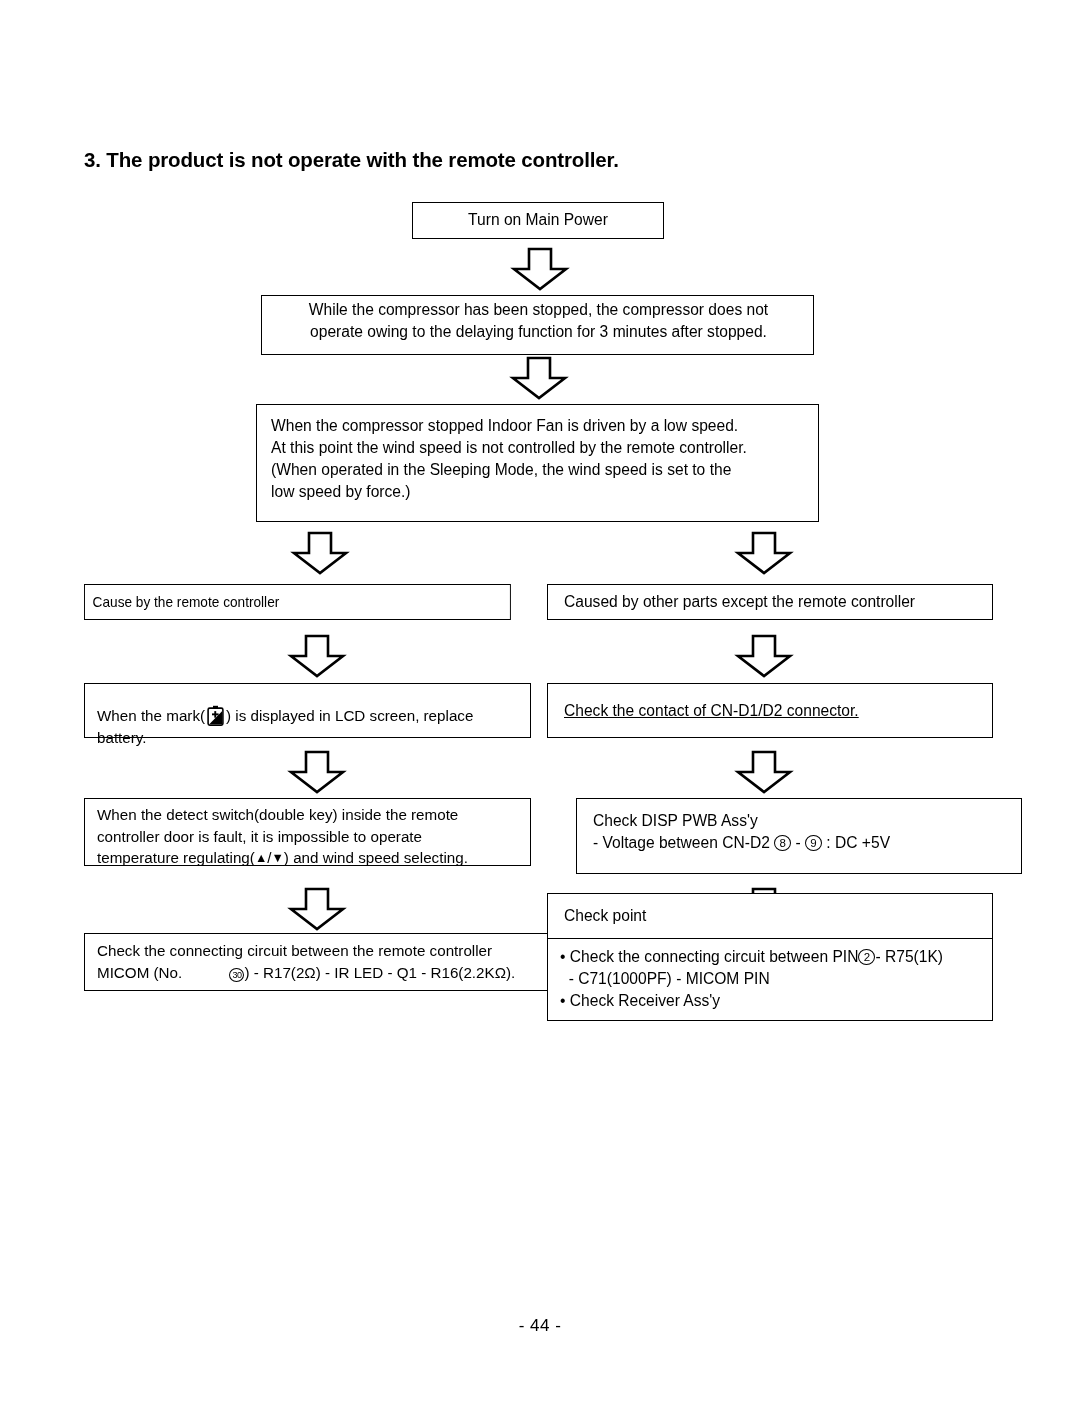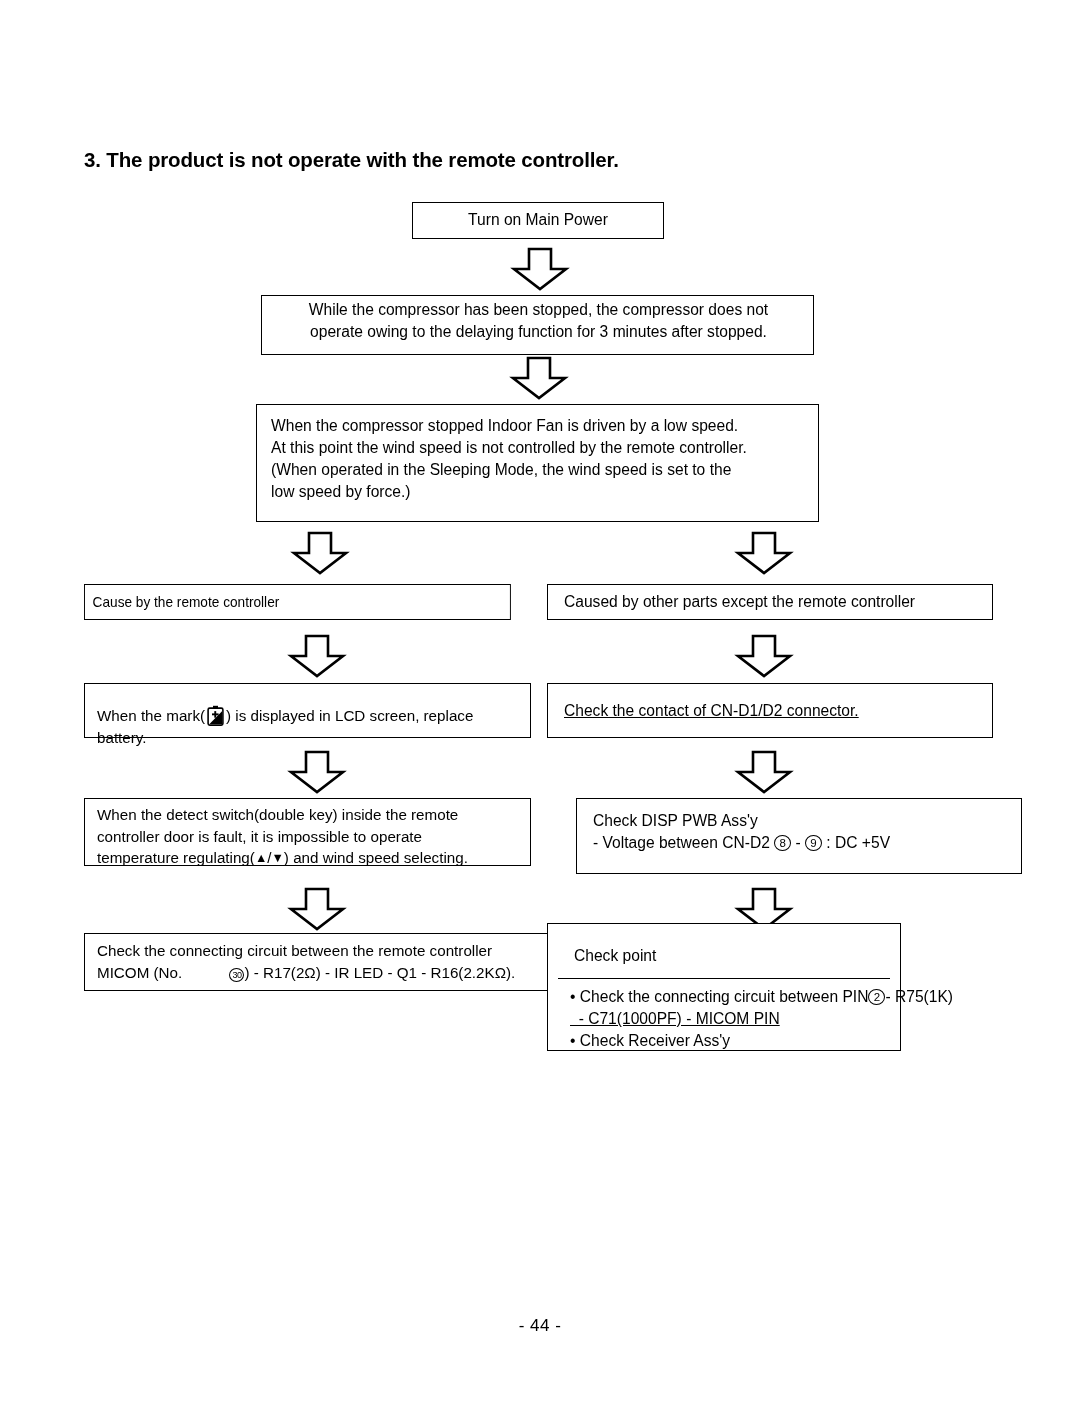--- a/index.html
+++ b/index.html
@@ -120,37 +120,37 @@
   }
 
   .b-micom {
     left: 84px; top: 933px;
     width: 521px; height: 58px;
     padding: 6px 8px 0 12px;
     font-size: 15.2px;
   }
 
   .b-checkpoint {
-    left: 547px; top: 923px;
-    width: 354px; height: 128px;
-    padding: 10px;
+    left: 547px; top: 893px;
+    width: 446px; height: 128px;
+    padding: 0;
   }
   .cp-head {
     box-sizing: border-box;
     height: 45px;
     line-height: 43px;
     padding: 0 8px 0 16px;
     border-bottom: 1.6px solid #000;
   }
   .cp-body {
     box-sizing: border-box;
     padding: 7px 6px 0 12px;
   }
   .cp-line { display: block; white-space: pre; }
-  .cp-sub  { display: block; white-space: pre; text-decoration: underline; }
+  .cp-sub  { display: block; white-space: pre; }
 
   
   .arrow {
     position: absolute;
     width: 62px;
     height: 44px;
   }
   .arrow svg { display: block; width: 100%; height: 100%; }
 
   

